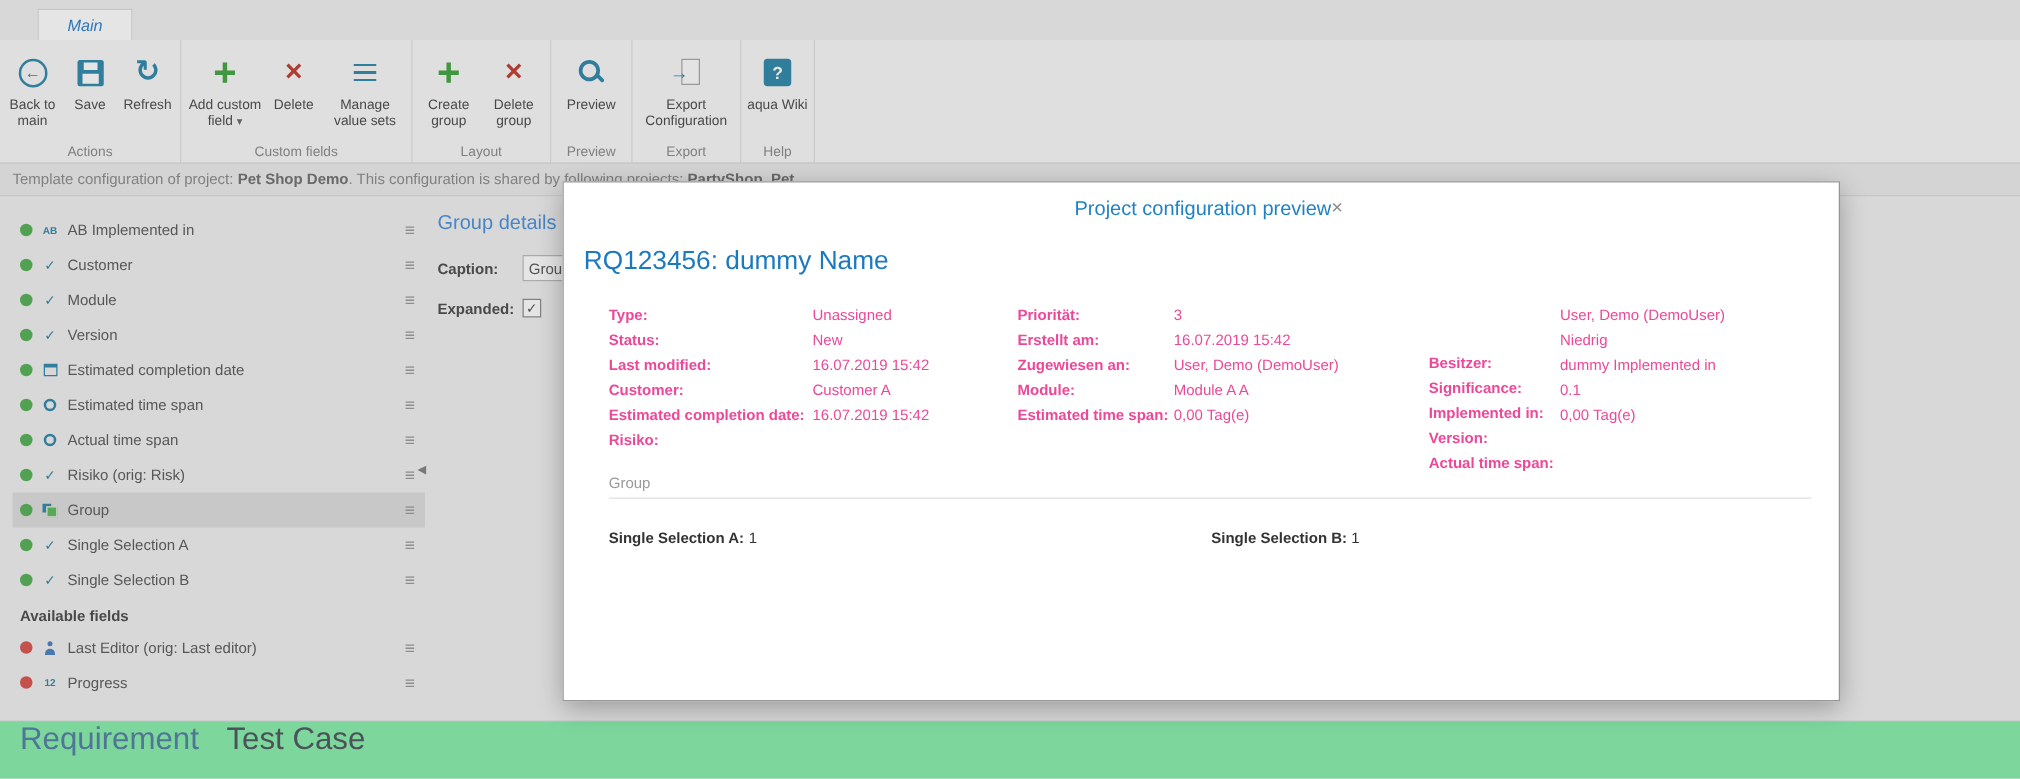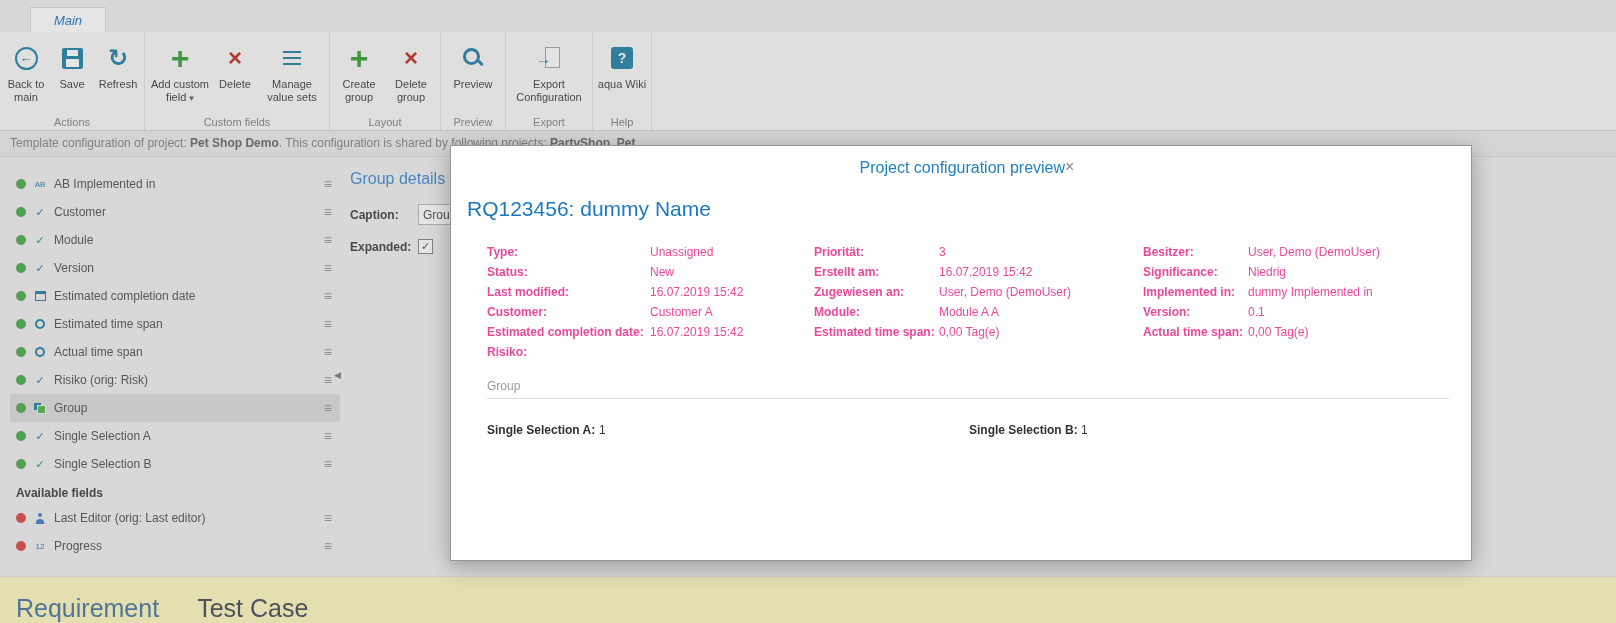--- a/index.html
+++ b/index.html
@@ -70,21 +70,21 @@
   .infobar b { color:#6f6f6f; }
   
   .content { position:absolute; top:158px; left:0; width:100%; height:418px; background:#f0f0f0; }
   .fields-panel { position:absolute; left:10px; top:12px; width:330px; }
   .fields-title { color:#4a90d9; font-size:14px; margin:0 0 8px 2px; }
   .frow { height:28px; display:flex; align-items:center; gap:7px; padding:0 8px 0 6px; font-size:12px; color:#5a5a5a; }
   .frow.selected { background:#dedede; }
   .dot { width:10px; height:10px; border-radius:50%; flex:none; }
   .dot.green{ background:#54b054; } .dot.red{ background:#d9534f; }
   .fglyph { width:14px; flex:none; display:flex; align-items:center; justify-content:center; color:#2e86ab; }
-  .fglyph.text8 { font-size:8px; font-weight:normal; letter-spacing:0; }
+  .fglyph.text8 { font-size:8px; font-weight:bold; letter-spacing:0; }
   .fglyph.checkg { font-size:11px; }
   .calbox { width:11px; height:10px; border:1px solid #2e86ab; border-top:3px solid #2e86ab; }
   .clockc { width:10px; height:10px; border:2px solid #2e86ab; border-radius:50%; }
   .grpic { position:relative; width:12px; height:11px; }
   .grpic::before { content:""; position:absolute; left:0; top:0; width:7px; height:7px; background:#2e86ab; }
   .grpic::after  { content:""; position:absolute; right:0; bottom:0; width:7px; height:7px; background:#5cb85c; border:1px solid #f0f0f0; }
   .personic { position:relative; width:10px; height:11px; }
   .personic::before { content:""; position:absolute; top:0; left:3px; width:4px; height:4px; border-radius:50%; background:#4a7fc1; }
   .personic::after  { content:""; position:absolute; bottom:0; left:1px; width:8px; height:5px; border-radius:4px 4px 0 0; background:#4a7fc1; }
   .flabel { flex:1; white-space:nowrap; overflow:hidden; }
@@ -94,40 +94,40 @@
   .gd-panel { position:absolute; left:350px; top:12px; width:270px; }
   .gd-title { color:#4a90d9; font-size:16px; margin-bottom:16px; }
   .gd-row { display:flex; align-items:center; margin-bottom:14px; }
   .gd-label { font-weight:bold; font-size:12px; color:#4a4a4a; width:68px; }
   .cap-input { width:150px; height:21px; border:1px solid #bcbcbc; font-size:12px; padding:0 4px; font-family:inherit; background:#fff; color:#555; }
   .cb { width:15px; height:15px; border:1px solid #8a8a8a; background:#fff; display:flex; align-items:center; justify-content:center; font-size:11px; color:#555; }
   .collapse { position:absolute; left:334px; top:212px; color:#808080; font-size:9px; cursor:pointer; }
   
   .bottomband {
     position:absolute; left:0; bottom:0; width:100%; height:47px;
-    background:#fef9c3; border-top:1px solid #e5e5e5;
-    display:flex; align-items:flex-end; gap:38px; padding-left:16px; z-index:5;
+    background:#86efac; border-top:1px solid #e5e5e5;
+    display:flex; align-items:flex-start; gap:22px; padding-left:16px; z-index:5;
   }
   .btab { font-size:25px; color:#4d545c; cursor:pointer; white-space:nowrap; }
   .btab.active { color:#527da3; }
   
   .overlay { position:absolute; inset:0; background:rgba(70,70,70,0.14); z-index:50; }
   .modal {
     position:absolute; left:450px; top:145px; width:1022px; height:416px;
     background:#fff; border:1px solid #979797; box-shadow:0 5px 20px rgba(0,0,0,0.3); z-index:100;
   }
   .modal-header { display:flex; justify-content:center; align-items:flex-start; padding:13px 4px 0 16px; }
   .modal-title { color:#1f82c4; font-size:16px; }
   .modal-close { color:#8a8a8a; font-size:16px; line-height:16px; cursor:pointer; }
   .item-title { color:#1b79c0; font-size:21px; margin:20px 0 0 16px; }
   .detail-grid { display:flex; margin:24px 0 0 36px; }
   .dcol1{ width:327px; } .dcol2{ width:329px; } .dcol3{ width:300px; }
   .drow { display:flex; height:20px; font-size:12px; color:#ec4899; align-items:flex-start; }
   .dlabel { font-weight:bold; flex:none; }
-  .dcol1 .dlabel{ width:163px; } .dcol2 .dlabel{ width:125px; } .dcol3 .dlabel{ width:105px; }
+  .dcol1 .dlabel{ width:163px; } .dcol2 .dlabel{ width:125px; } .dcol3 .dlabel{ width:105px;margin-top:38px; }
   .group-section { margin:14px 22px 0 36px; }
   .gs-title { color:#9a9a9a; font-size:12px; margin-bottom:5px; }
   .gs-line { border-top:1px solid #e0e0e0; height:0; }
   .group-fields { display:flex; margin:24px 0 0 36px; font-size:12px; color:#333; }
   .gpair { display:flex; }
   .gpair1 { width:482px; }
   .gpair .dlabel { width:112px; }
 </style>
 </head>
 <body>

